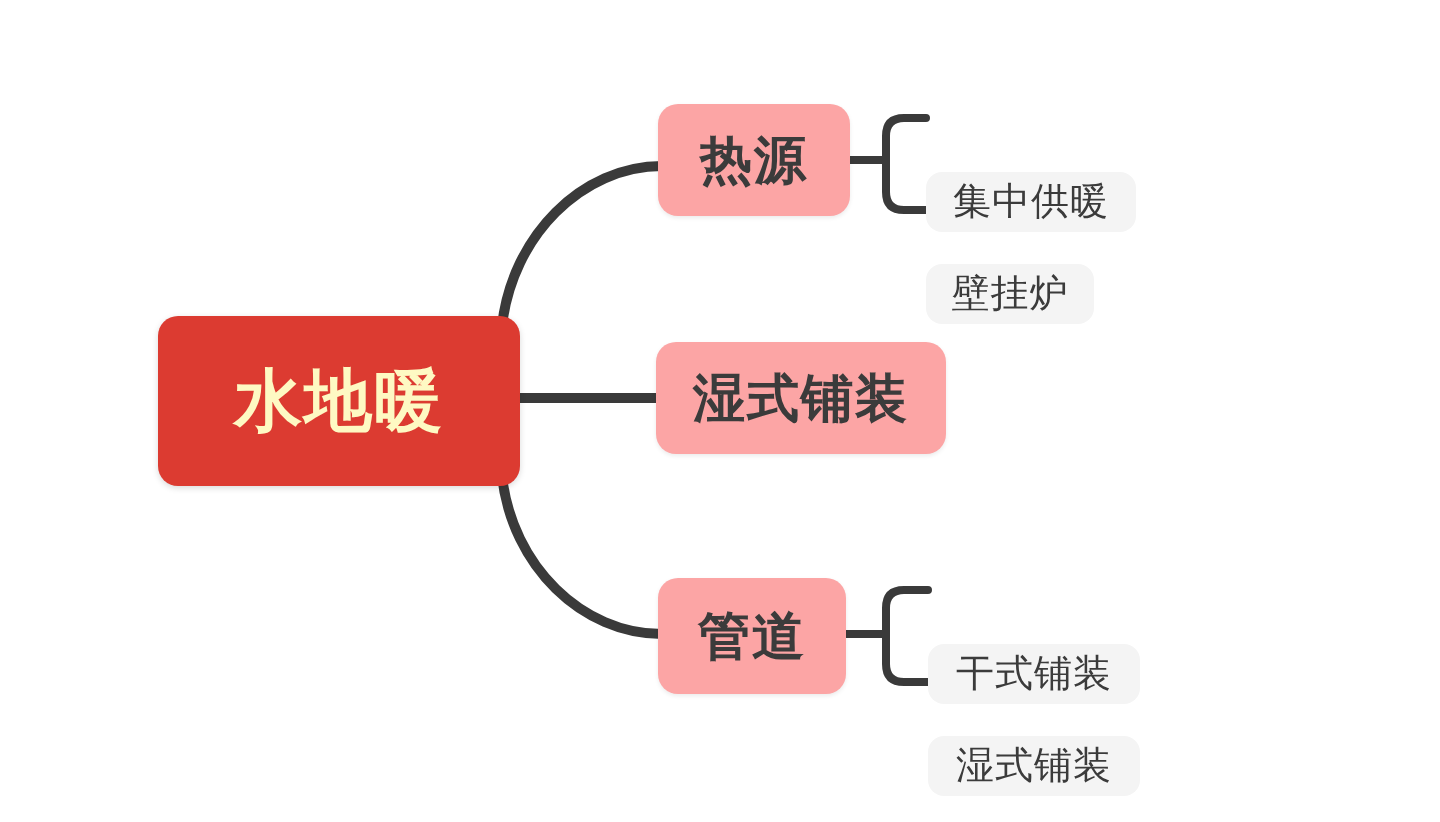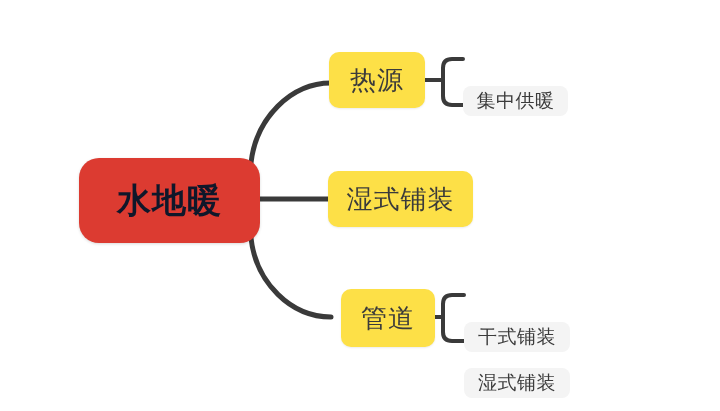--- a/index.html
+++ b/index.html
@@ -30,48 +30,48 @@
     box-sizing: border-box;
     white-space: nowrap;
     cursor: default;
   }
   .node-root {
     left: 79px;
     top: 158px;
     width: 181px;
     height: 85px;
     background: #DC3B31;
-    border-radius: 20px;
-    color: #0f172a;
+    border-radius: 10px;
+    color: #fef9c3;
     font-size: 34px;
     font-weight: bold;
     letter-spacing: 1px;
     box-shadow: 0 1px 3px rgba(0,0,0,0.15);
   }
   .node-branch {
-    background: #fde047;
+    background: #fca5a5;
     border-radius: 10px;
     color: #3B3B3B;
     font-size: 26px;
-    font-weight: 400;
+    font-weight: 700;
     letter-spacing: 1px;
     box-shadow: 0 1px 2px rgba(0,0,0,0.08);
   }
   .node-child {
     background: #F4F4F4;
     border-radius: 8px;
     color: #3B3B3B;
     font-size: 19px;
     font-weight: 500;
     letter-spacing: 0.5px;
     margin-top: 42px;
   }
   .n-heat      { left: 329px; top: 52px;  width: 96px;  height: 56px; }
   .n-manifold  { left: 328px; top: 171px; width: 145px; height: 56px; }
-  .n-pipe      { left: 329px; top: 289px; width: 94px;  height: 58px; margin-left: 12px; }
+  .n-pipe      { left: 329px; top: 289px; width: 94px;  height: 58px; }
   .n-central   { left: 463px; top: 44px;  width: 105px; height: 30px; }
   .n-boiler    { left: 463px; top: 90px;  width: 84px;  height: 30px; }
   .n-dry       { left: 464px; top: 280px; width: 106px; height: 30px; }
   .n-wet       { left: 464px; top: 326px; width: 106px; height: 30px; }
 </style>
 </head>
 <body>
 
 <div class="canvas">
 
@@ -101,20 +101,23 @@
   </div>
 
   <div class="node node-branch n-pipe">
     <span>管道</span>
   </div>
 
   <div class="node node-child n-central">
     <span>集中供暖</span>
   </div>
 
+  <div class="node node-child n-boiler">
+    <span>壁挂炉</span>
+  </div>
 
   <div class="node node-child n-wet">
     <span>湿式铺装</span>
   </div>
 
   <div class="node node-child n-dry">
     <span>干式铺装</span>
   </div>
 
 </div>

